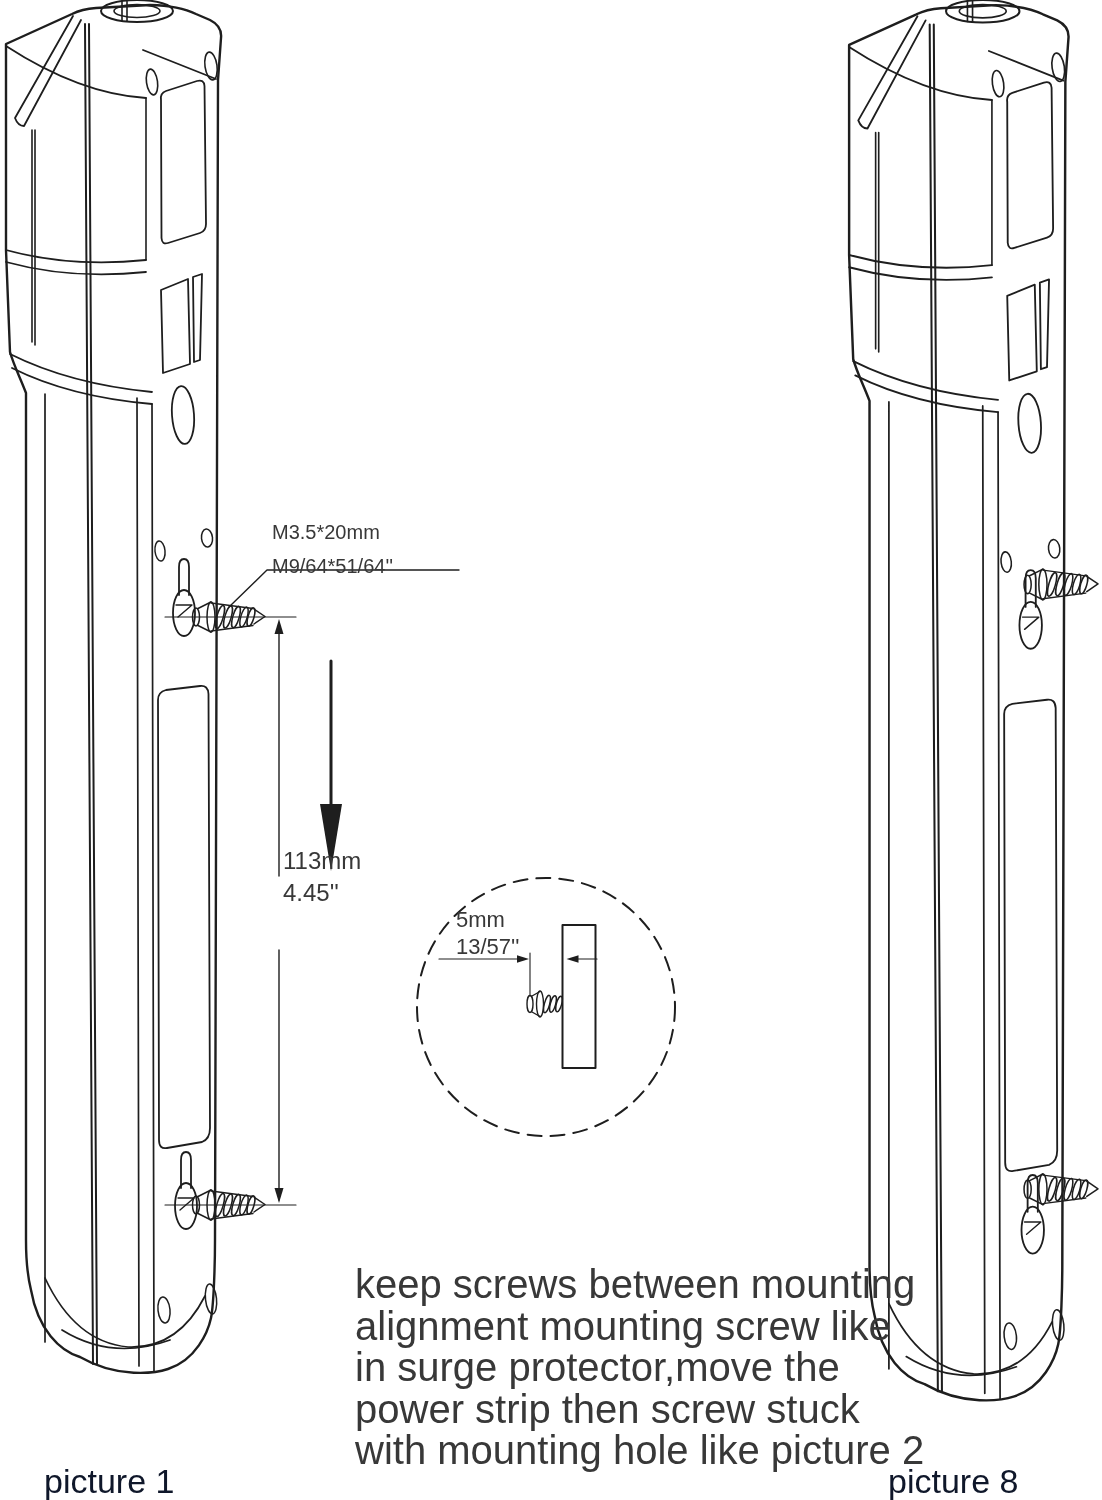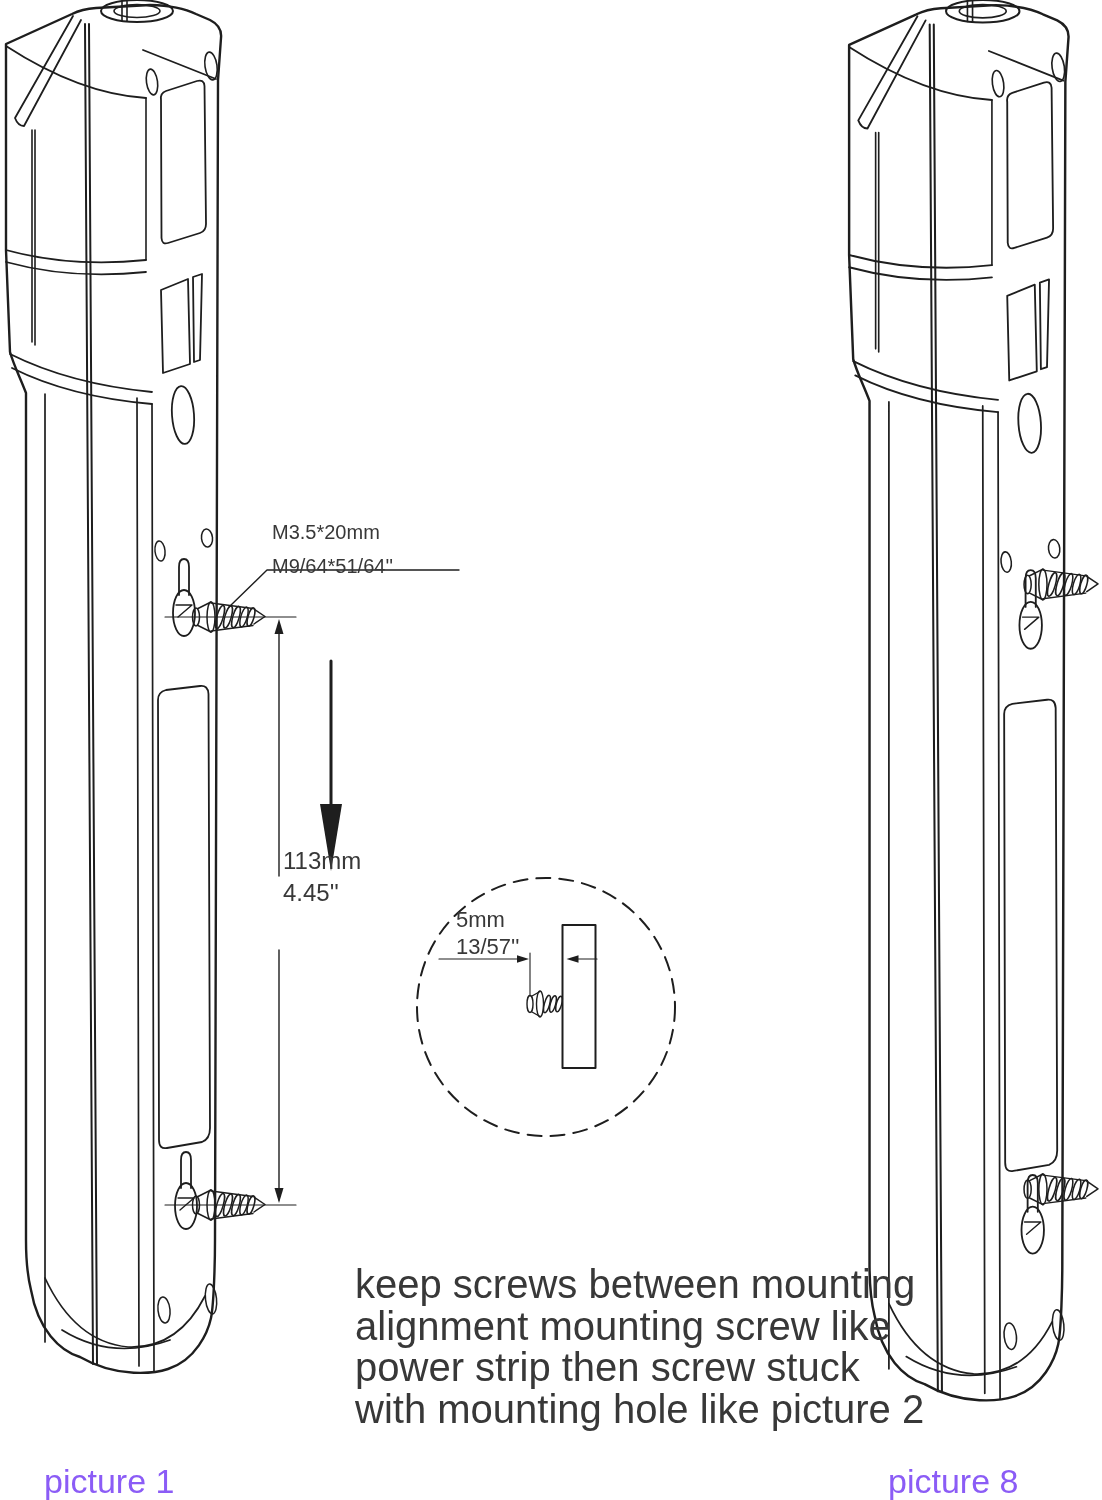--- a/index.html
+++ b/index.html
@@ -11,21 +11,21 @@
     color:#3a3a3a;
     overflow:hidden;
   }
   .art{position:absolute;left:0;top:0;}
   .line-art{stroke:#1e1e1e;fill:none;stroke-linecap:round;stroke-linejoin:round;}
   .txt{position:absolute;white-space:nowrap;color:#383838;}
   .spec{left:272px;top:515px;font-size:20px;line-height:34px;}
   .dist{left:283px;top:845px;font-size:24px;line-height:32px;}
   .gap{left:456px;top:906px;font-size:22px;line-height:27px;}
   .instructions{left:355px;top:1240px;font-size:40px;line-height:41.5px;margin-top:24px;}
-  .caption{font-size:34px;top:1462px;color:#8b5cf6;}
+  .caption{font-size:34px;top:1462px;color:#0f172a;}
   .cap1{left:44px;}
   .cap2{left:888px;}
 </style>
 </head>
 <body>
 
 <div class="canvas">
 
   <svg class="art" width="1102" height="1500" viewBox="0 0 1102 1500">
     <defs>
@@ -158,20 +158,21 @@
   </div>
 
   <div class="txt gap">
     <div>5mm</div>
     <div>13/57''</div>
   </div>
 
   <div class="txt instructions">
     <div>keep screws between mounting</div>
     <div>alignment mounting screw like</div>
+    <div>in surge protector,move the</div>
     <div>power strip then screw stuck</div>
     <div>with mounting hole like picture 2</div>
   </div>
 
   <div class="txt caption cap1">picture 1</div>
   <div class="txt caption cap2">picture 8</div>
 
 </div>
 
 </body></html>

